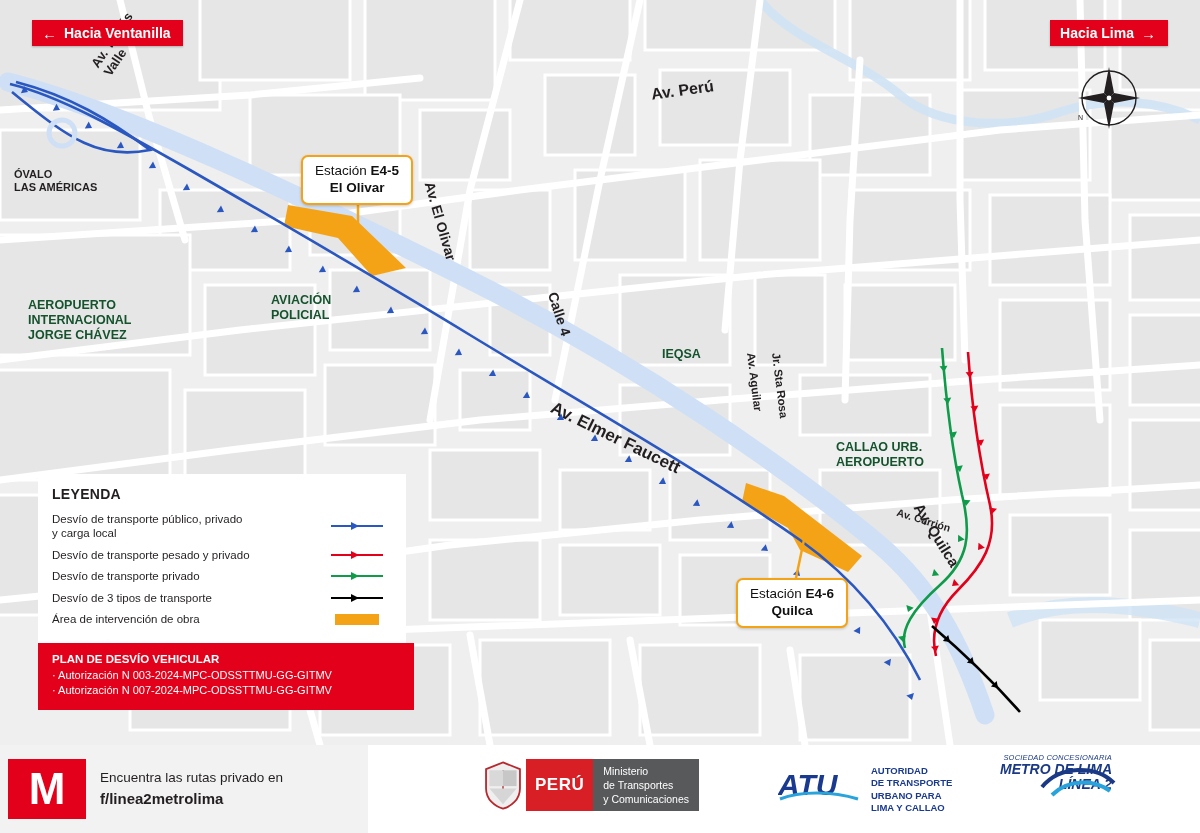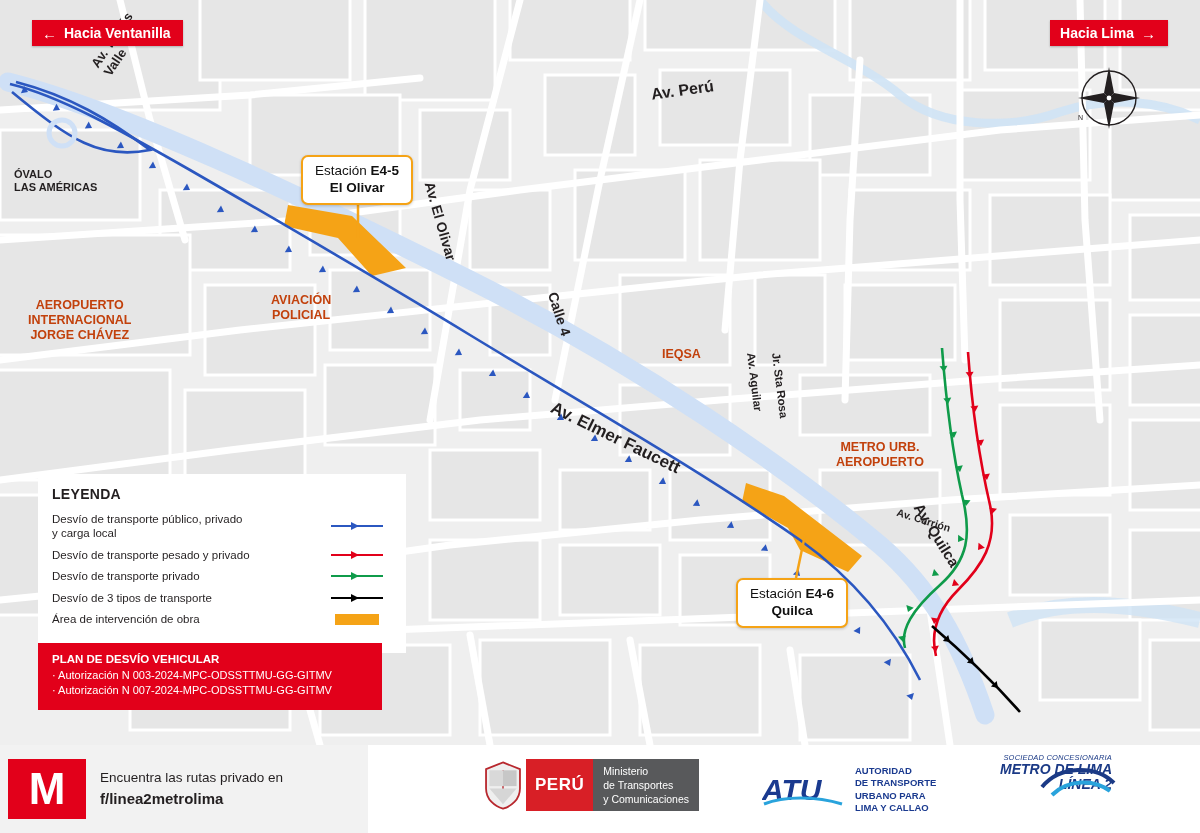--- a/index.html
+++ b/index.html
@@ -49,59 +49,59 @@
   #station-e46{left:736px;top:578px;}
 
   
   .mlabel{
     position:absolute;
     color:#231f20;
     font-weight:bold;
     white-space:pre;
     line-height:1.18;
   }
-  .mlabel.grey{color:#c2410c;text-align:center;}
+  .mlabel.grey{color:#14532d;}
   .mlabel.dark{color:#231f20;}
 
   
   #legend{
     position:absolute;left:38px;top:474px;width:368px;
     background:#ffffff;
     padding:12px 14px 20px 14px;
     box-sizing:border-box;
   }
   #legend h3{margin:0 0 10px 0;font-size:14px;letter-spacing:.3px;color:#231f20;}
   .leg-row{display:flex;align-items:center;margin-bottom:7px;}
   .leg-text{font-size:11.5px;color:#231f20;flex:1;line-height:1.25;}
   .leg-sym{width:70px;flex:0 0 70px;display:flex;align-items:center;justify-content:center;}
   .leg-sym svg{display:block;}
   .leg-swatch{width:44px;height:11px;background:#f5a316;}
   #legend-note{
-    position:absolute;left:38px;top:643px;width:344px;
+    position:absolute;left:38px;top:643px;width:376px;
     background:#e2001a;color:#ffffff;
     padding:9px 14px 11px 14px;
     box-sizing:border-box;
   }
   #legend-note .nt{font-size:11.5px;font-weight:bold;line-height:1.35;display:block;}
   #legend-note .na{font-size:11px;line-height:1.45;display:block;}
 
   
   #compass{position:absolute;right:55px;top:62px;width:72px;height:72px;}
 
   
   .footer{position:absolute;left:0;top:745px;width:1200px;height:88px;background:#ffffff;}
   .f-left{position:absolute;left:0;top:0;width:368px;height:88px;background:#f2f2f2;display:flex;align-items:center;}
   .m-logo{width:78px;height:60px;background:#e2001a;margin-left:8px;margin-right:14px;display:flex;align-items:center;justify-content:center;color:#fff;font-size:44px;font-weight:bold;font-family:"Liberation Sans",sans-serif;line-height:1;}
   .f-left-txt{font-size:13.5px;color:#231f20;line-height:1.45;}
   .f-left-txt b{font-size:15px;}
   .f-center{position:absolute;left:480px;top:14px;display:flex;align-items:stretch;height:52px;}
   .peru-shield{width:46px;height:52px;display:flex;align-items:center;justify-content:center;}
   .peru-red{background:#d81f26;color:#fff;font-weight:bold;font-size:17px;display:flex;align-items:center;padding:0 9px;letter-spacing:.5px;}
   .peru-grey{background:#58595b;color:#fff;font-size:10.5px;display:flex;align-items:center;padding:0 10px;line-height:1.35;}
-  .f-atu{position:absolute;left:762px;top:20px;display:flex;align-items:center;gap:9px;}
+  .f-atu{position:absolute;left:778px;top:20px;display:flex;gap:9px;}
   .atu-txt{font-size:9.5px;font-weight:bold;color:#1a3a8f;line-height:1.3;}
   .f-metro{position:absolute;left:1000px;top:8px;text-align:right;}
   .f-metro .sc{font-size:7.5px;color:#1b3a86;font-style:italic;letter-spacing:.2px;}
   .f-metro .ml{font-size:14px;color:#1b3a86;font-weight:bold;font-style:italic;line-height:1.1;}
   .metro-swoosh{position:absolute;right:-6px;top:4px;}
 </style>
 </head>
 <body>
 
 <div id="map-root">
@@ -391,21 +391,21 @@
 JORGE CHÁVEZ</div>
         <div class="mlabel grey" style="left: 271px; top: 293px; font-size: 12.5px; transform-origin: left top;">AVIACIÓN
 POLICIAL</div>
         <div class="mlabel dark" style="left: 437px; top: 180px; font-size: 14px; transform-origin: left top; transform: rotate(74deg);">Av. El Olivar</div>
         <div class="mlabel dark" style="left: 650px; top: 86px; font-size: 16px; transform-origin: left top; transform: rotate(-8deg);">Av. Perú</div>
         <div class="mlabel dark" style="left: 560px; top: 290px; font-size: 14px; transform-origin: left top; transform: rotate(72deg);">Calle 4</div>
         <div class="mlabel grey" style="left: 662px; top: 347px; font-size: 12.5px; transform-origin: left top;">IEQSA</div>
         <div class="mlabel dark" style="left: 757px; top: 352px; font-size: 11.5px; transform-origin: left top; transform: rotate(83deg);">Av. Aguilar</div>
         <div class="mlabel dark" style="left: 782px; top: 352px; font-size: 11.5px; transform-origin: left top; transform: rotate(83deg);">Jr. Sta Rosa</div>
         <div class="mlabel dark" style="left: 556px; top: 398px; font-size: 17px; transform-origin: left top; transform: rotate(26deg);">Av. Elmer Faucett</div>
-        <div class="mlabel grey" style="left: 836px; top: 440px; font-size: 12.5px; transform-origin: left top;">METRO URB.
+        <div class="mlabel grey" style="left: 836px; top: 440px; font-size: 12.5px; transform-origin: left top;">CALLAO URB.
 AEROPUERTO</div>
         <div class="mlabel dark" style="left: 899px; top: 506px; font-size: 10.5px; transform-origin: left top; transform: rotate(17deg);">Av. Carrión</div>
         <div class="mlabel dark" style="left: 925px; top: 500px; font-size: 15px; transform-origin: left top; transform: rotate(58deg);">Av. Quilca</div>
       </div>
 
     <div class="dir-banner" id="banner-left">
       <span class="arrow">←</span>
       <span>Hacia Ventanilla</span>
     </div>
     <div class="dir-banner" id="banner-right">

